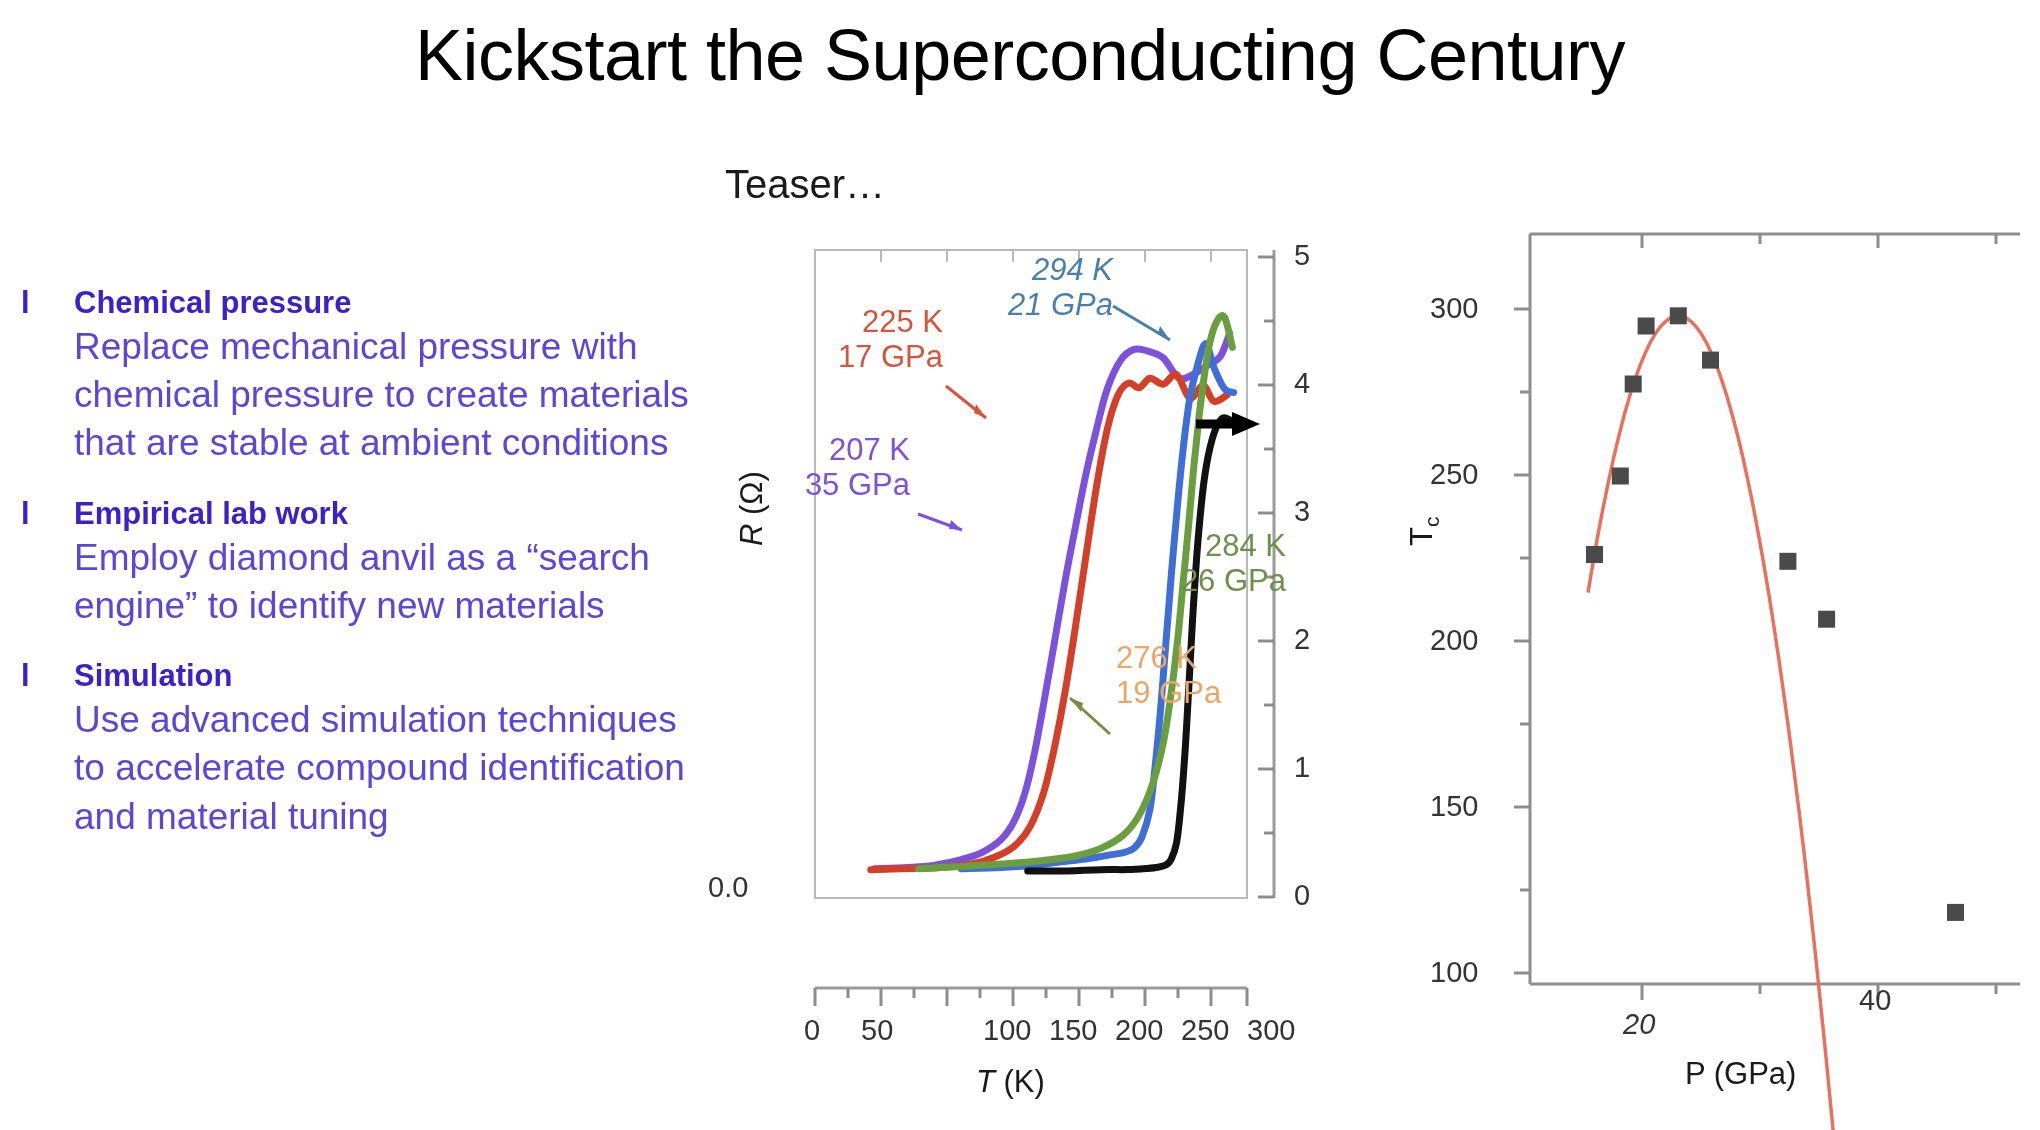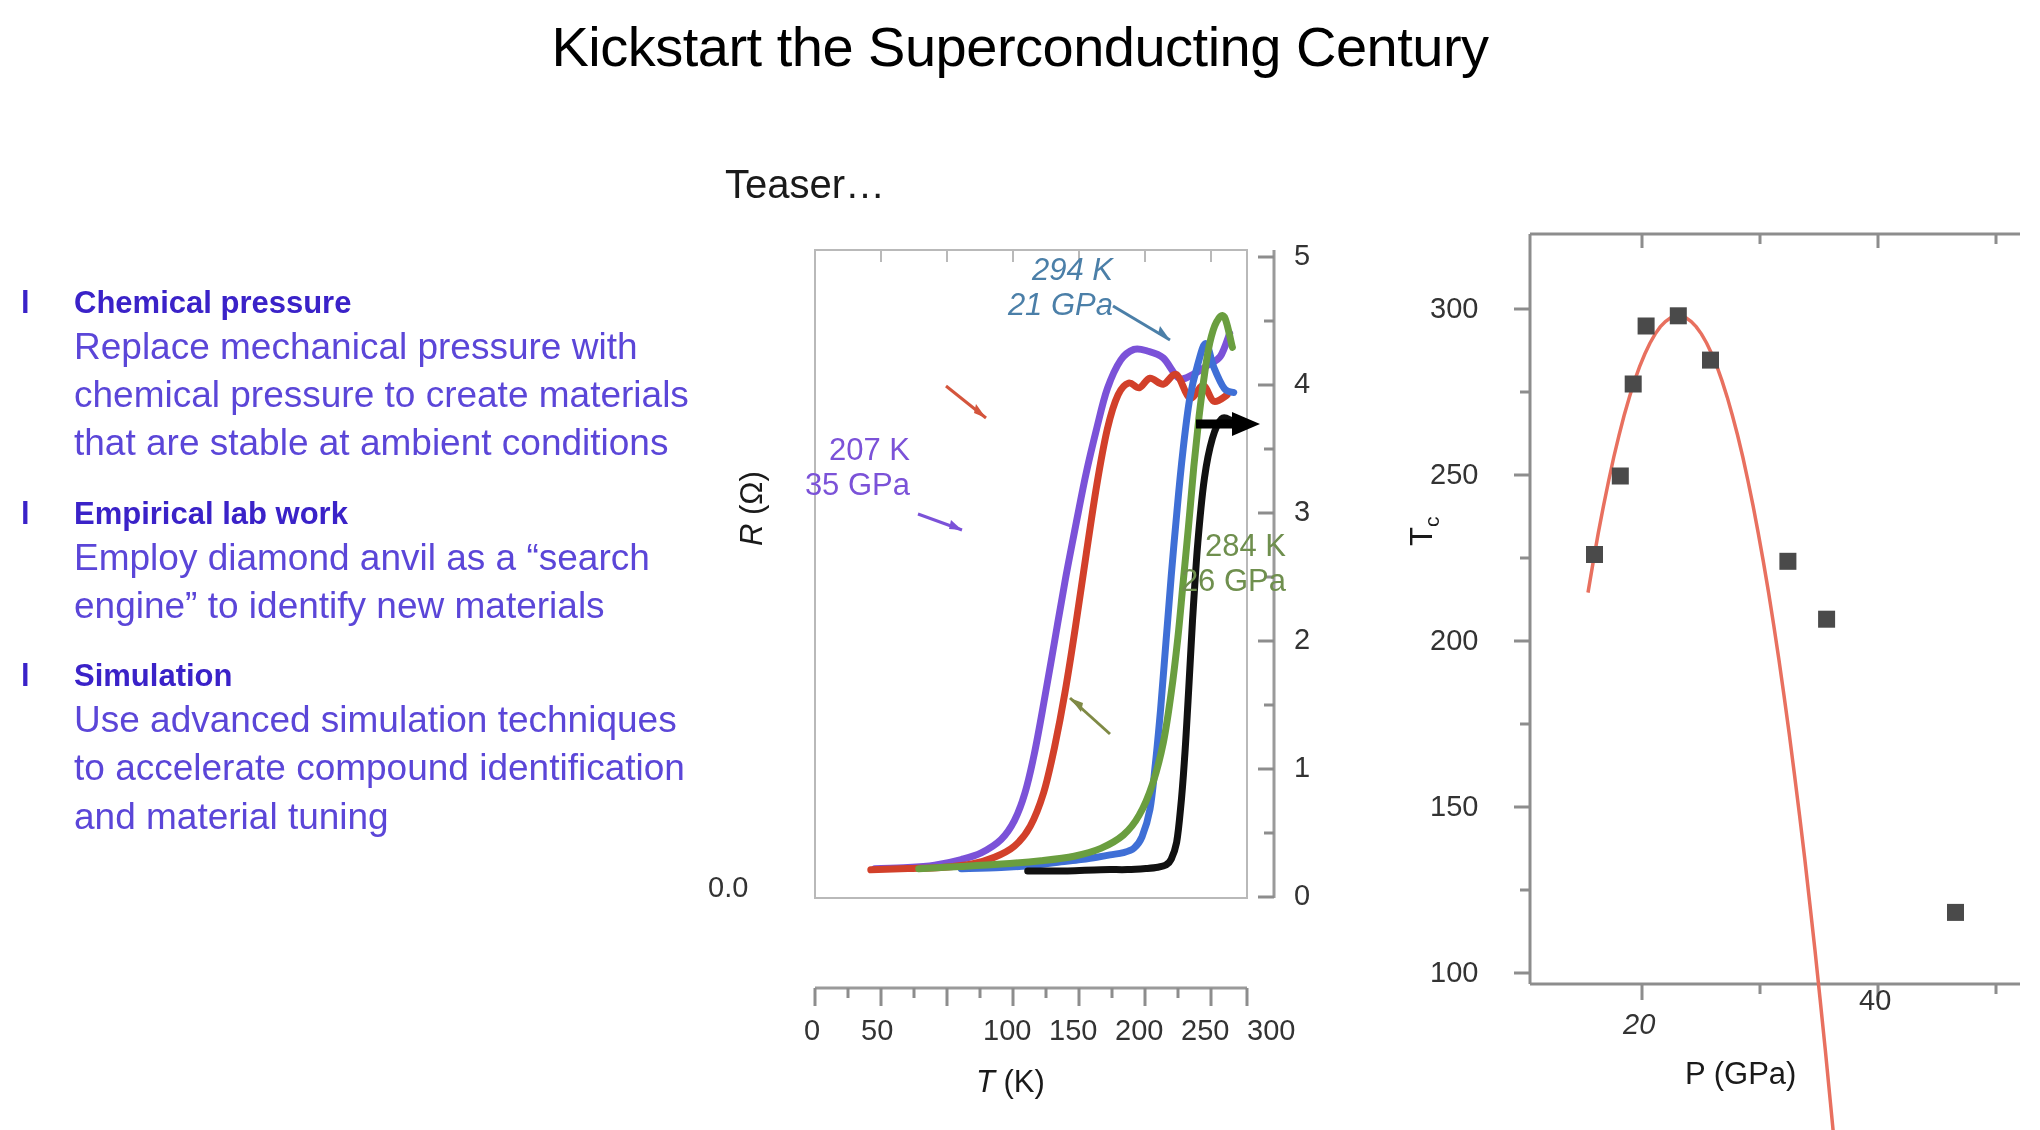--- a/index.html
+++ b/index.html
@@ -16,21 +16,21 @@
     color: #000000;
   }
 
   
   #slide-title {
     position: absolute;
     left: 0;
     top: 14px;
     width: 2040px;
     text-align: center;
-    font-size: 56px;
+    font-size: 72px;
     font-weight: 400;
     letter-spacing: -0.5px;
     color: #000000;
     white-space: nowrap;
   }
 
   
   #teaser-caption {
     position: absolute;
     left: 725px;
@@ -241,31 +241,39 @@
   <div class="tick-label" style="left:576px; top:377px;">2</div>
   <div class="tick-label" style="left:576px; top:249px;">3</div>
   <div class="tick-label" style="left:576px; top:121px;">4</div>
   <div class="tick-label" style="left:576px; top:-7px;">5</div>
 
   <div class="annot" style="left:135px; top:6px; width:260px; color:#4b7fa8;font-style:italic;">
     <div>294 K</div>
     <div>21 GPa</div>
   </div>
 
+  <div class="annot" style="left:-25px; top:58px; width:250px; color:#d4553c;">
+    <div>225 K</div>
+    <div>17 GPa</div>
+  </div>
 
   <div class="annot" style="left:-58px; top:186px; width:250px; color:#7b52d8;">
     <div>207 K</div>
     <div>35 GPa</div>
   </div>
 
   <div class="annot" style="left:398px; top:282px; width:170px; text-align:right; color:#6f8f4e;">
     <div>284 K</div>
     <div>26 GPa</div>
   </div>
 
+  <div class="annot" style="left:398px; top:394px; width:170px; text-align:left; color:#e8a76a;">
+    <div>276 K</div>
+    <div>19 GPa</div>
+  </div>
 </div>
 
 <div class="figure" id="figure-right">
 
   <svg id="right-plot-svg" width="600" height="830" viewBox="0 0 600 830">
 
     <line x1="110" y1="18" x2="110" y2="768" stroke="#8d8d8d" stroke-width="3"></line>
     <line x1="110" y1="18" x2="600" y2="18" stroke="#8d8d8d" stroke-width="3"></line>
     <line x1="110" y1="768" x2="600" y2="768" stroke="#8d8d8d" stroke-width="3"></line>
 

